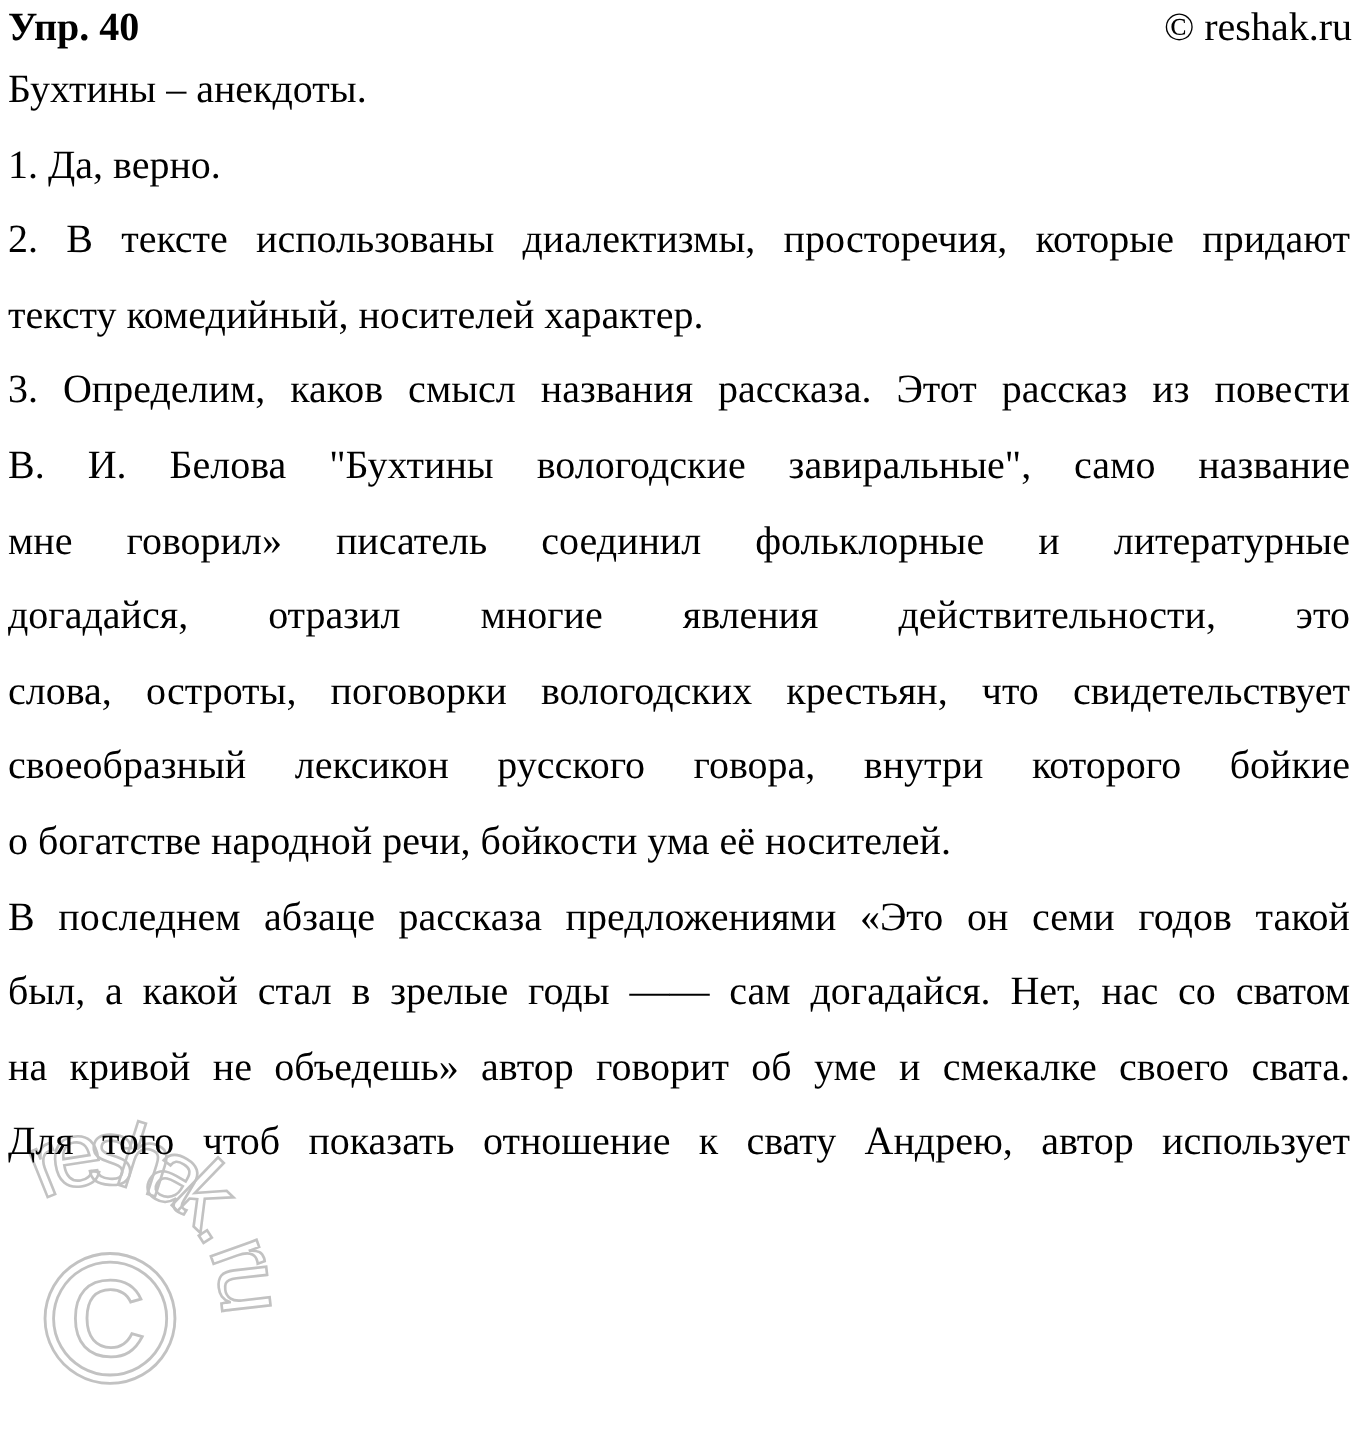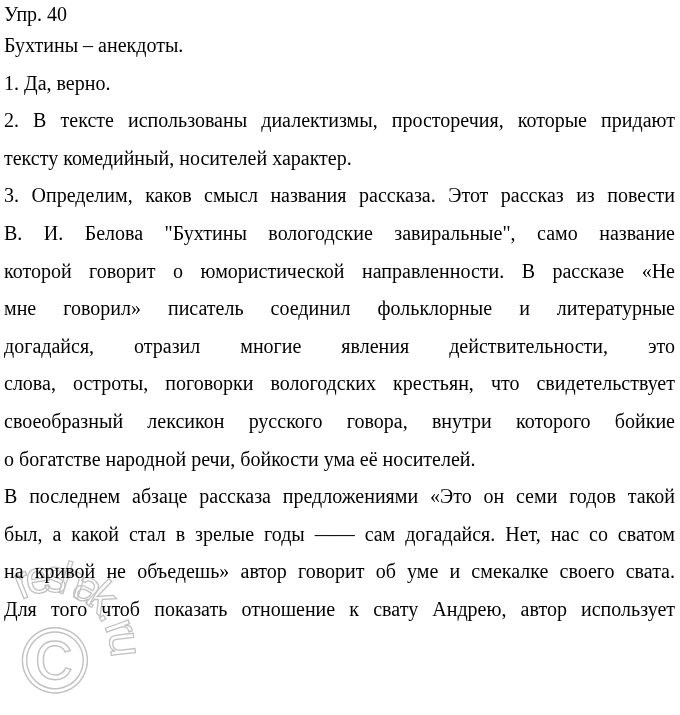--- a/index.html
+++ b/index.html
@@ -16,21 +16,21 @@
   .header {
     position: absolute;
     top: 0; left: 4px; right: 4px;
     display: flex;
     justify-content: space-between;
     align-items: baseline;
     font-size: 20px;
     line-height: 26px;
     padding-top: 1px;
   }
-  .header .title { font-weight: normal; }
+  .header .title { font-weight: bold; }
   .header .copyright { font-weight: normal; }
 
   .body-text {
     position: absolute;
     top: 27px; left: 4px; right: 5px;
     font-size: 20px;
     line-height: 37.6px;
     z-index: 2;
   }
   .line { text-align: left; }
@@ -58,35 +58,35 @@
     text-stroke: 1.3px #c2c2c2;
   }
 </style>
 </head>
 <body>
 
 <div class="page">
 
   <div class="header">
     <span class="title">Упр. 40</span>
+    <span class="copyright">© reshak.ru</span>
   </div>
 
   <div class="watermark" aria-hidden="true">
     <span class="wm-copy">©</span>
     <span><span class="wm-ch" style="left: 21.5299px; top: 581.534px; transform: translate(-50%, -50%) rotate(-22deg);">r</span><span class="wm-ch" style="left: 38.3731px; top: 576.895px; transform: translate(-50%, -50%) rotate(-8.8deg);">e</span><span class="wm-ch" style="left: 55.8306px; top: 576.224px; transform: translate(-50%, -50%) rotate(4.4deg);">s</span><span class="wm-ch" style="left: 72.9801px; top: 579.558px; transform: translate(-50%, -50%) rotate(17.6deg);">h</span><span class="wm-ch" style="left: 88.9153px; top: 586.719px; transform: translate(-50%, -50%) rotate(30.8deg);">a</span><span class="wm-ch" style="left: 102.794px; top: 597.33px; transform: translate(-50%, -50%) rotate(44deg);">k</span><span class="wm-ch" style="left: 113.883px; top: 610.83px; transform: translate(-50%, -50%) rotate(57.2deg);">.</span><span class="wm-ch" style="left: 121.596px; top: 626.506px; transform: translate(-50%, -50%) rotate(70.4deg);">r</span><span class="wm-ch" style="left: 125.526px; top: 643.528px; transform: translate(-50%, -50%) rotate(83.6deg);">u</span></span>
   </div>
 
   <div class="body-text" id="document-body">
       <div class="line">Бухтины – анекдоты.</div>
       <div class="line">1. Да, верно.</div>
       <div class="line j">2. В тексте использованы диалектизмы, просторечия, которые придают</div>
       <div class="line">тексту комедийный, носителей характер.</div>
       <div class="line j">3. Определим, каков смысл названия рассказа. Этот рассказ из повести</div>
       <div class="line j">В. И. Белова "Бухтины вологодские завиральные", само название</div>
-      <div class="line j">которой говорит о юмористической направленности. В рассказе «Не</div>
       <div class="line j">мне говорил» писатель соединил фольклорные и литературные</div>
       <div class="line j">догадайся, отразил многие явления действительности, это</div>
       <div class="line j">слова, остроты, поговорки вологодских крестьян, что свидетельствует</div>
       <div class="line j">своеобразный лексикон русского говора, внутри которого бойкие</div>
       <div class="line">о богатстве народной речи, бойкости ума её носителей.</div>
       <div class="line j">В последнем абзаце рассказа предложениями «Это он семи годов такой</div>
       <div class="line j">был, а какой стал в зрелые годы —— сам догадайся. Нет, нас со сватом</div>
       <div class="line j">на кривой не объедешь» автор говорит об уме и смекалке своего свата.</div>
       <div class="line j">Для того чтоб показать отношение к свату Андрею, автор использует</div>
     </div>

